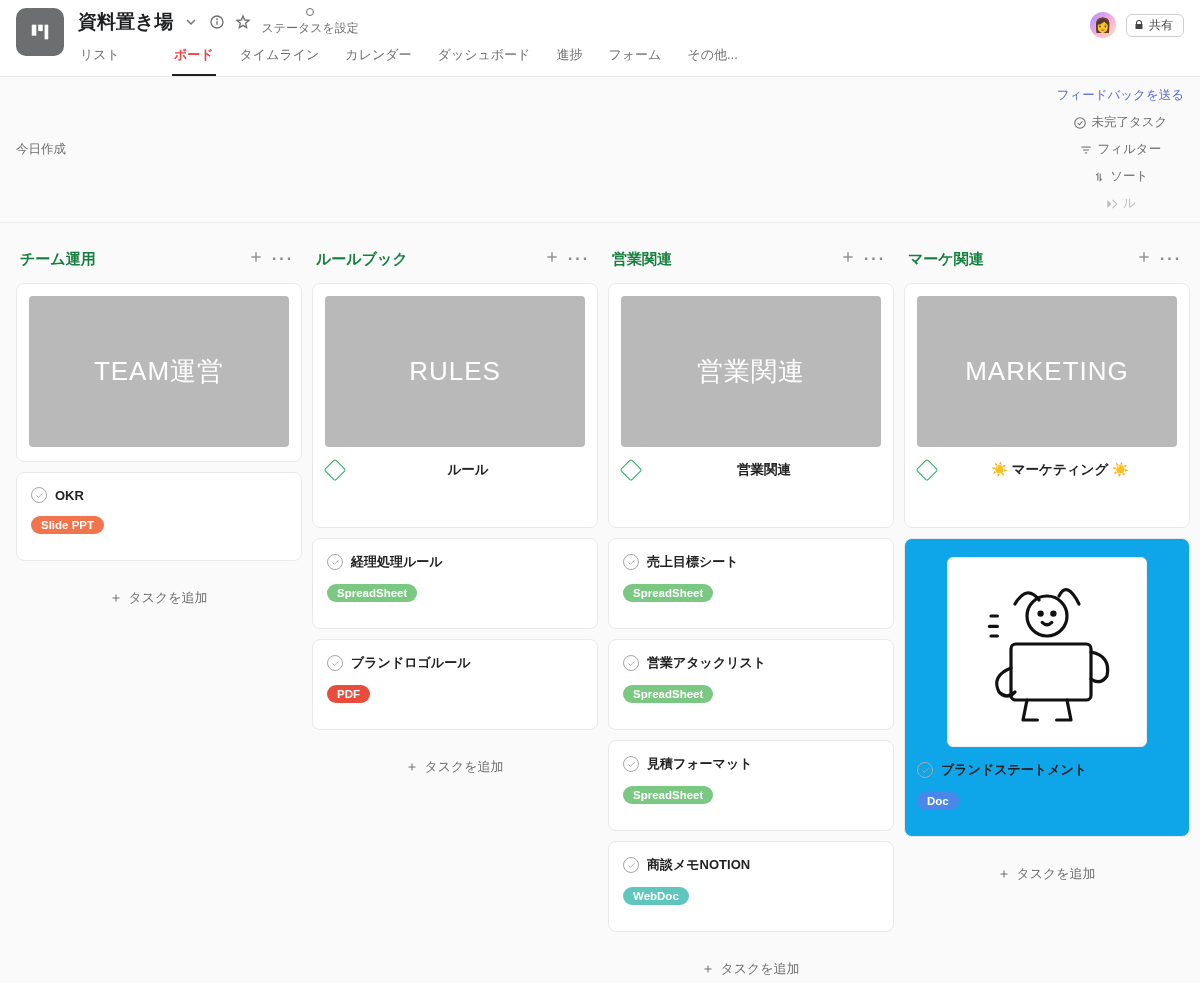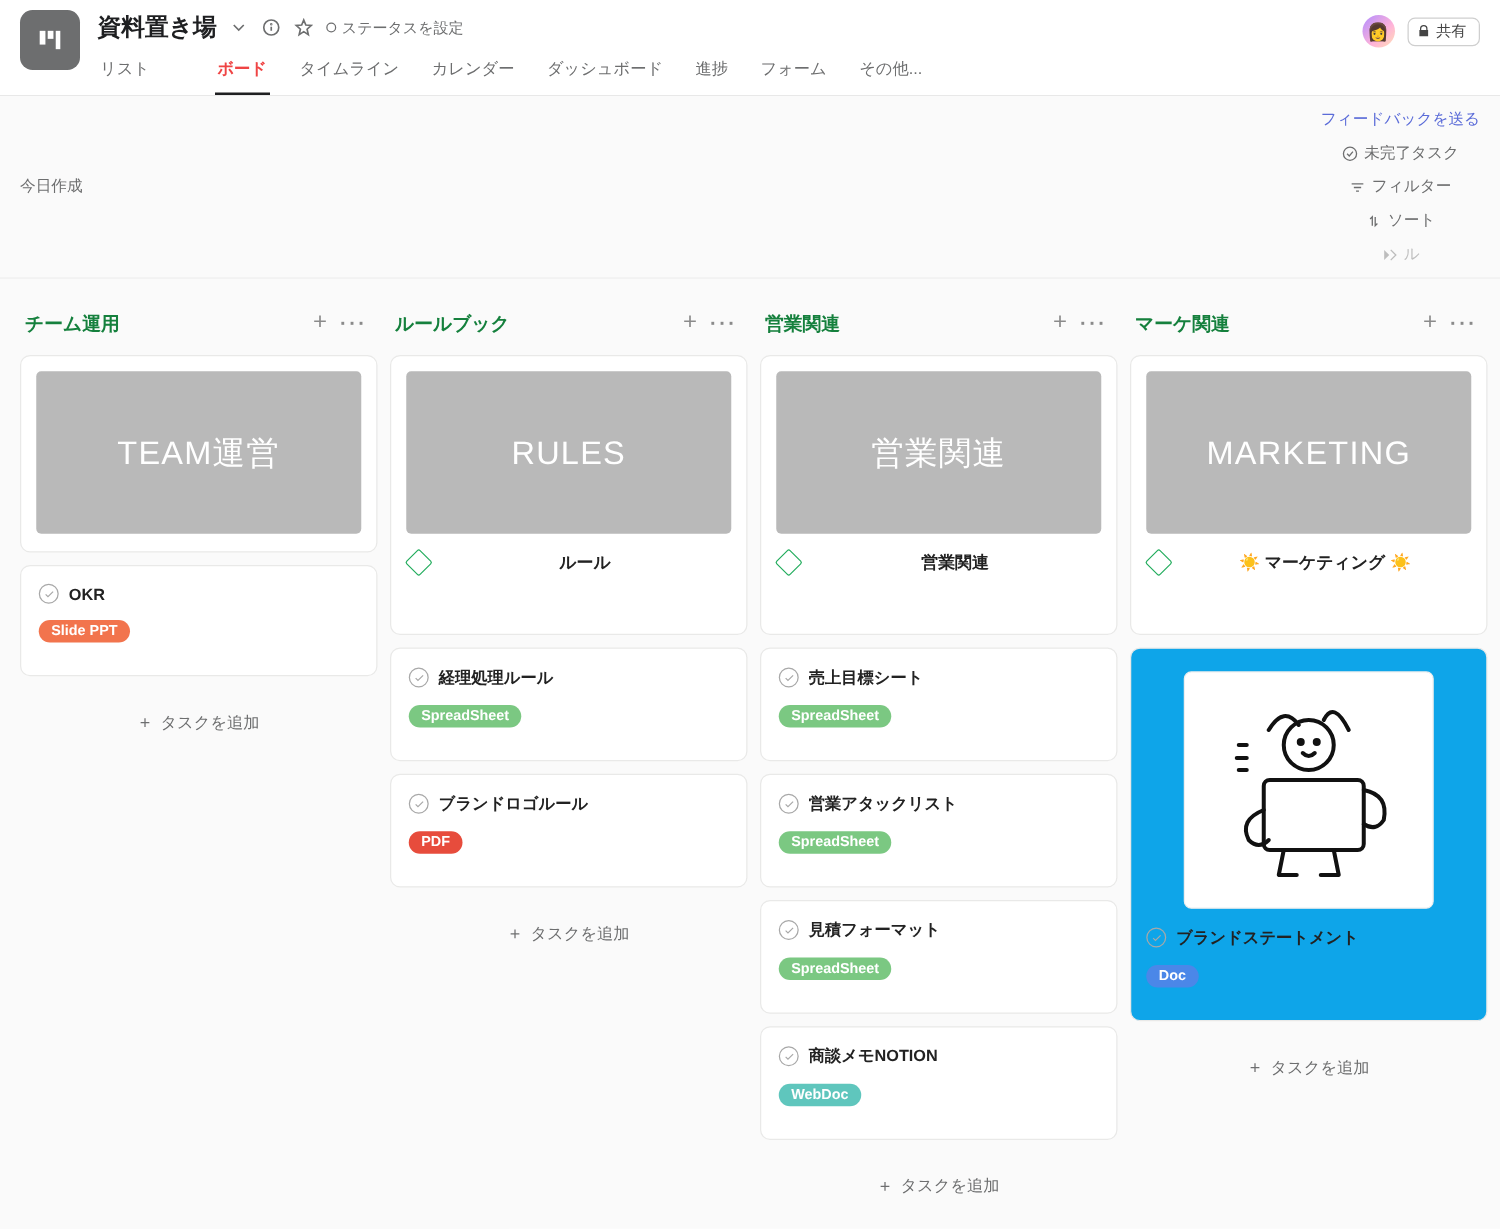--- a/index.html
+++ b/index.html
@@ -26,21 +26,21 @@
     display:flex; align-items:center; justify-content:center;
     color:#fff; font-size:22px; flex-shrink:0;
     margin-right:14px;
   }
   .project-icon svg { fill:#fff; }
   .topbar-main { flex:1; }
   .title-row { display:flex; align-items:center; gap:10px; height:28px; }
   .project-title { font-size:19px; font-weight:600; }
   .icon-btn { color:#6d6e6f; display:flex; align-items:center; cursor:pointer; }
   .chev svg, .icon-btn svg { width:16px; height:16px; stroke:#6d6e6f; fill:none; stroke-width:2; }
-  .status-set { color:#6d6e6f; font-size:12px; display:flex; align-items:center; gap:4px; }
+  .status-set { color:#6d6e6f; font-size:12px; display:flex; align-items:center; gap:4px;flex-direction:column; }
   .status-dot { width:8px; height:8px; border:1.5px solid #6d6e6f; border-radius:50%; display:inline-block; }
 
   .tabs-row { display:flex; gap:22px; margin-top:6px; font-size:13px; color:#6d6e6f; }
   .tab { padding: 4px 2px 10px 2px; cursor:pointer; }
   .tab.active { color:#ef4444; font-weight:600; border-bottom: 2.5px solid #1e1f21; margin-left: 28px; }
 
   .topbar-right { display:flex; align-items:center; gap:10px; padding-top:4px; }
   .avatar {
     width:26px; height:26px; border-radius:50%;
     background: linear-gradient(135deg,#b18cff 0%,#ffb3d9 60%,#ffe0b3 100%);
@@ -83,21 +83,21 @@
   .col-act { color:#8a8a8a; cursor:pointer; padding:2px 4px; }
   .col-act svg { width:16px; height:16px; stroke:#8a8a8a; fill:none; stroke-width:2;}
   .more-dots { letter-spacing:2px; font-weight:700; color:#8a8a8a; cursor:pointer; padding:0 4px;}
 
   .card {
     background:#fff; border:1px solid #e9e9e8; border-radius:8px;
     margin-bottom:10px; overflow:hidden;
     box-shadow: 0 0 0 rgba(0,0,0,0);
   }
   .cover {
-    height:130px; background:#b9b9b9; margin:12px 12px 14px 12px; border-radius:4px;
+    height:151px; background:#b9b9b9; margin:12px 12px 14px 12px; border-radius:4px;
     display:flex; align-items:center; justify-content:center;
     color:#fff; font-size:26px; font-weight:500; letter-spacing:1px;
   }
   .card-title-row {
     display:flex; align-items:center; gap:10px; padding: 0 14px 48px 14px;
     font-size:13.5px; font-weight:700; color:#222;
   }
   .card-title-row .subtitle { flex:1; text-align:center; }
   .milestone-icon {
     width:16px; height:16px; border:1.5px solid #27ae60; transform:rotate(45deg);

